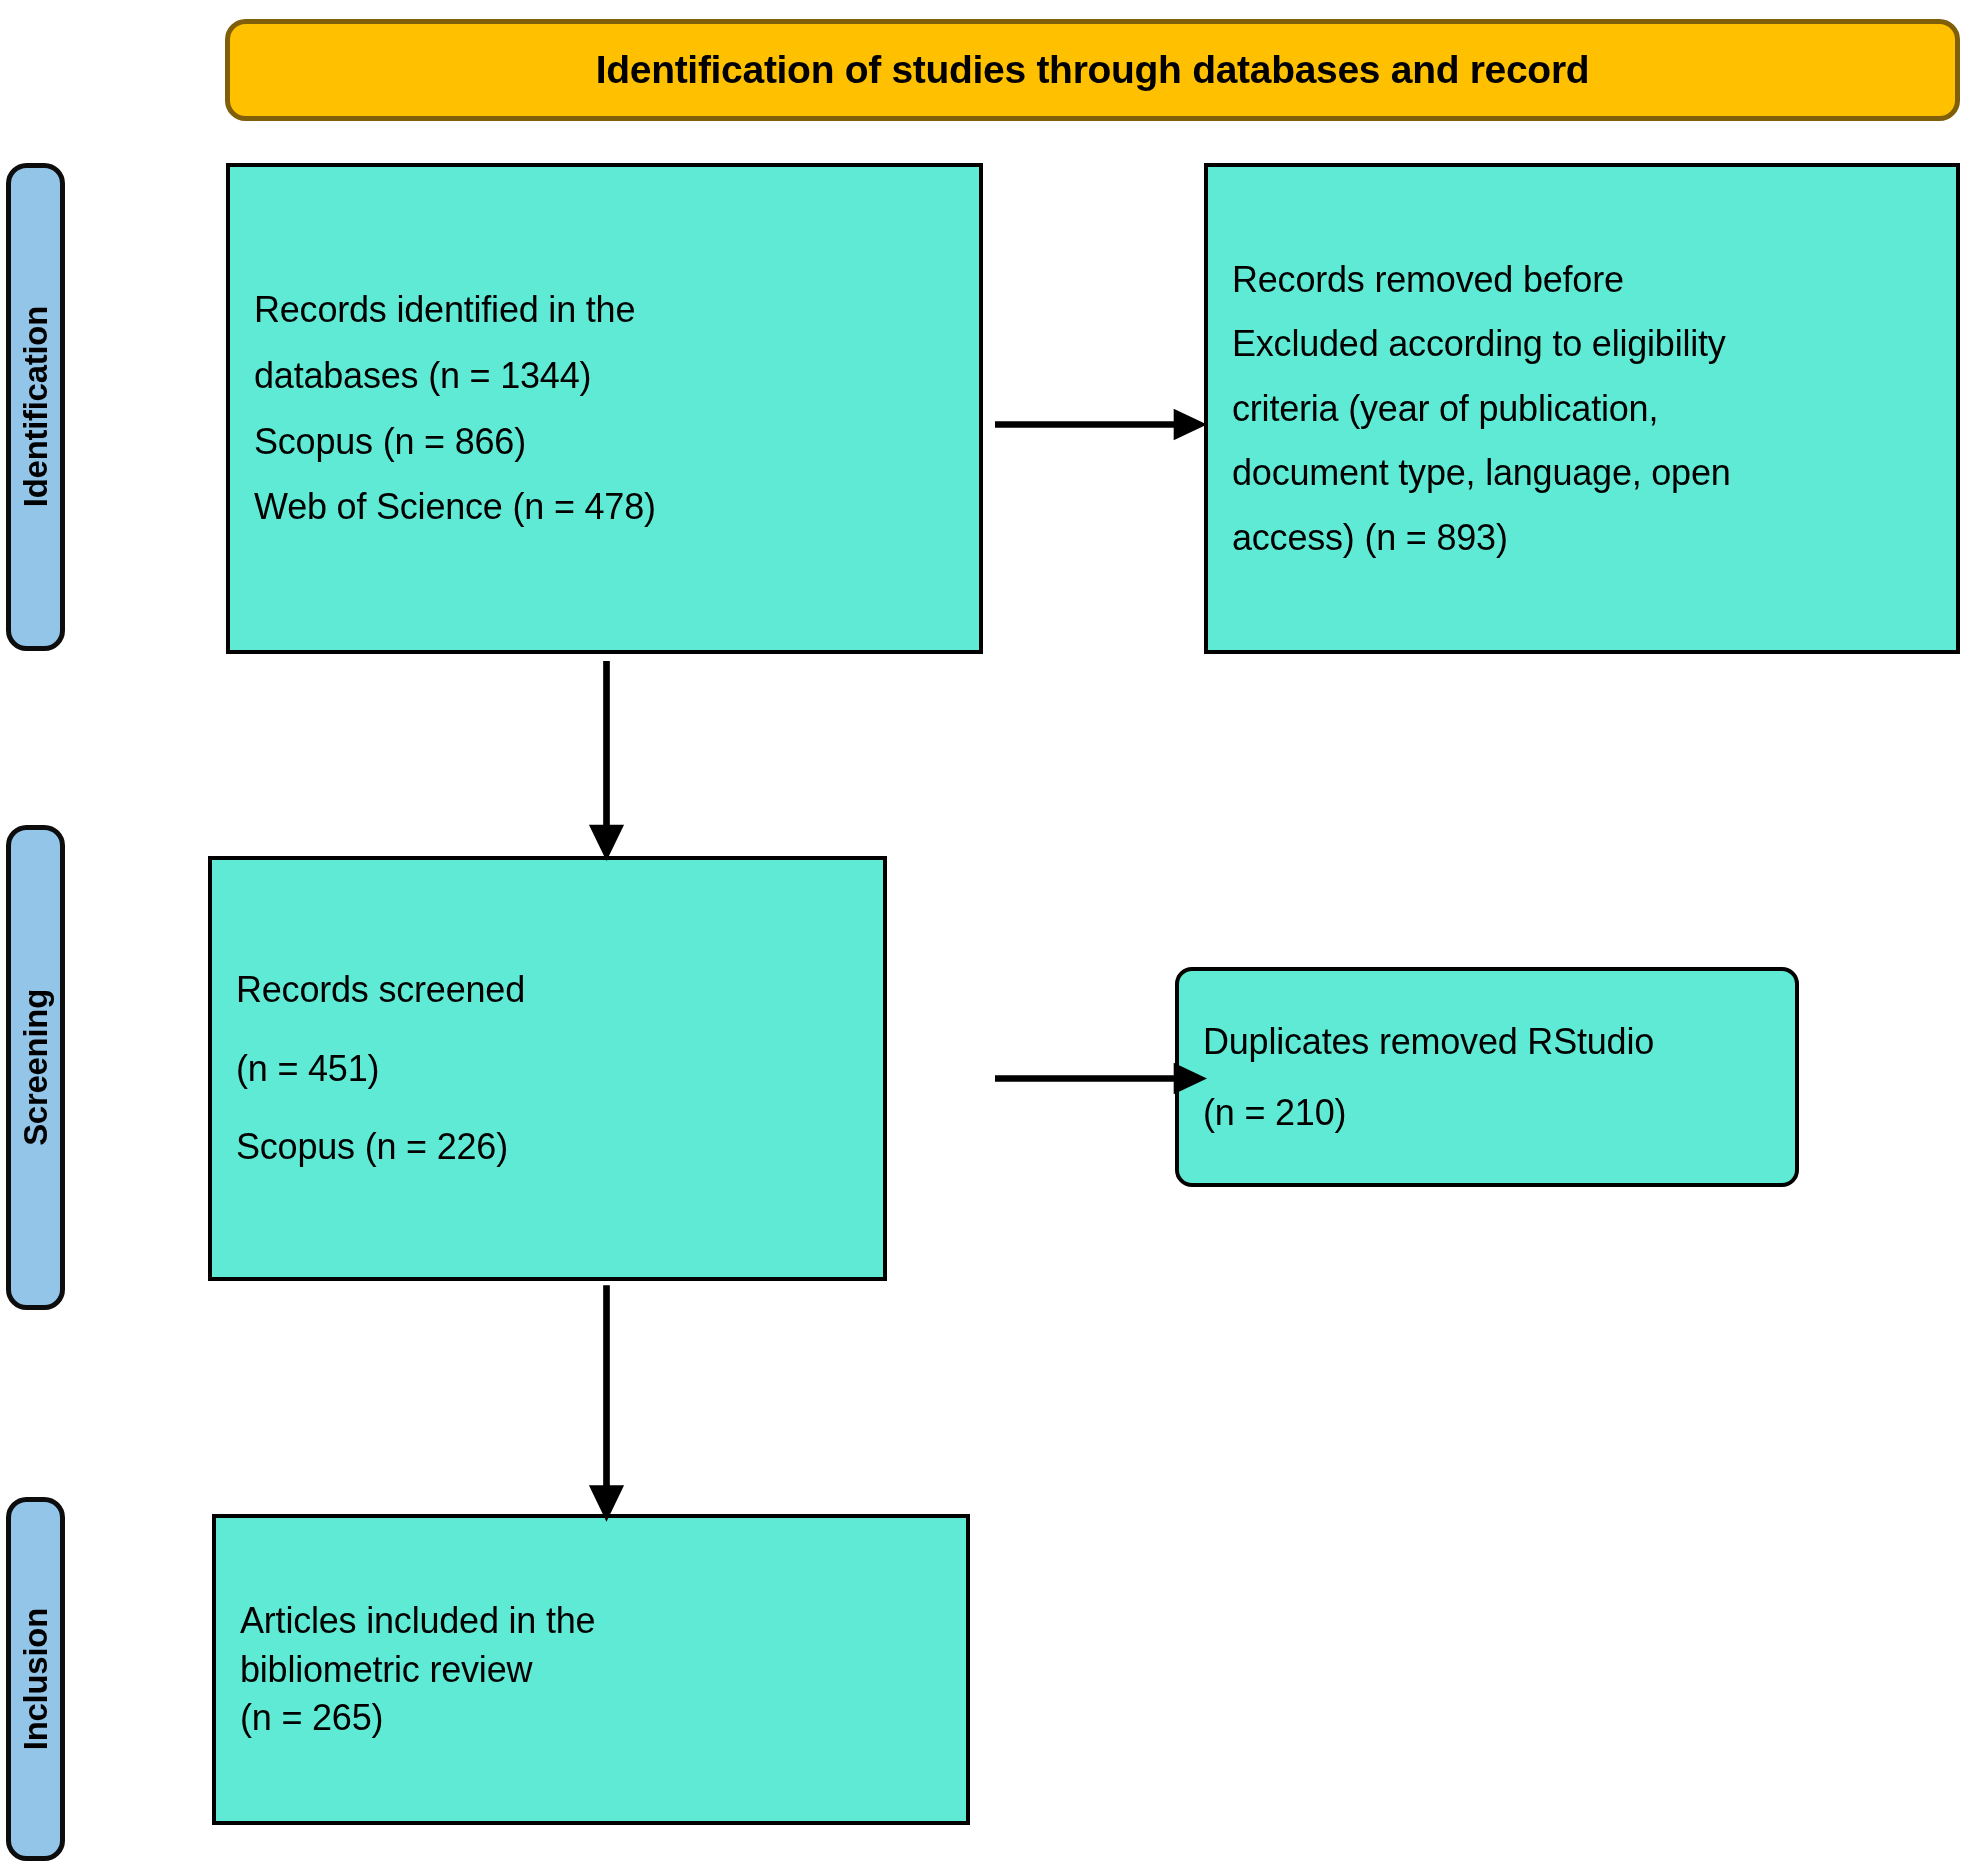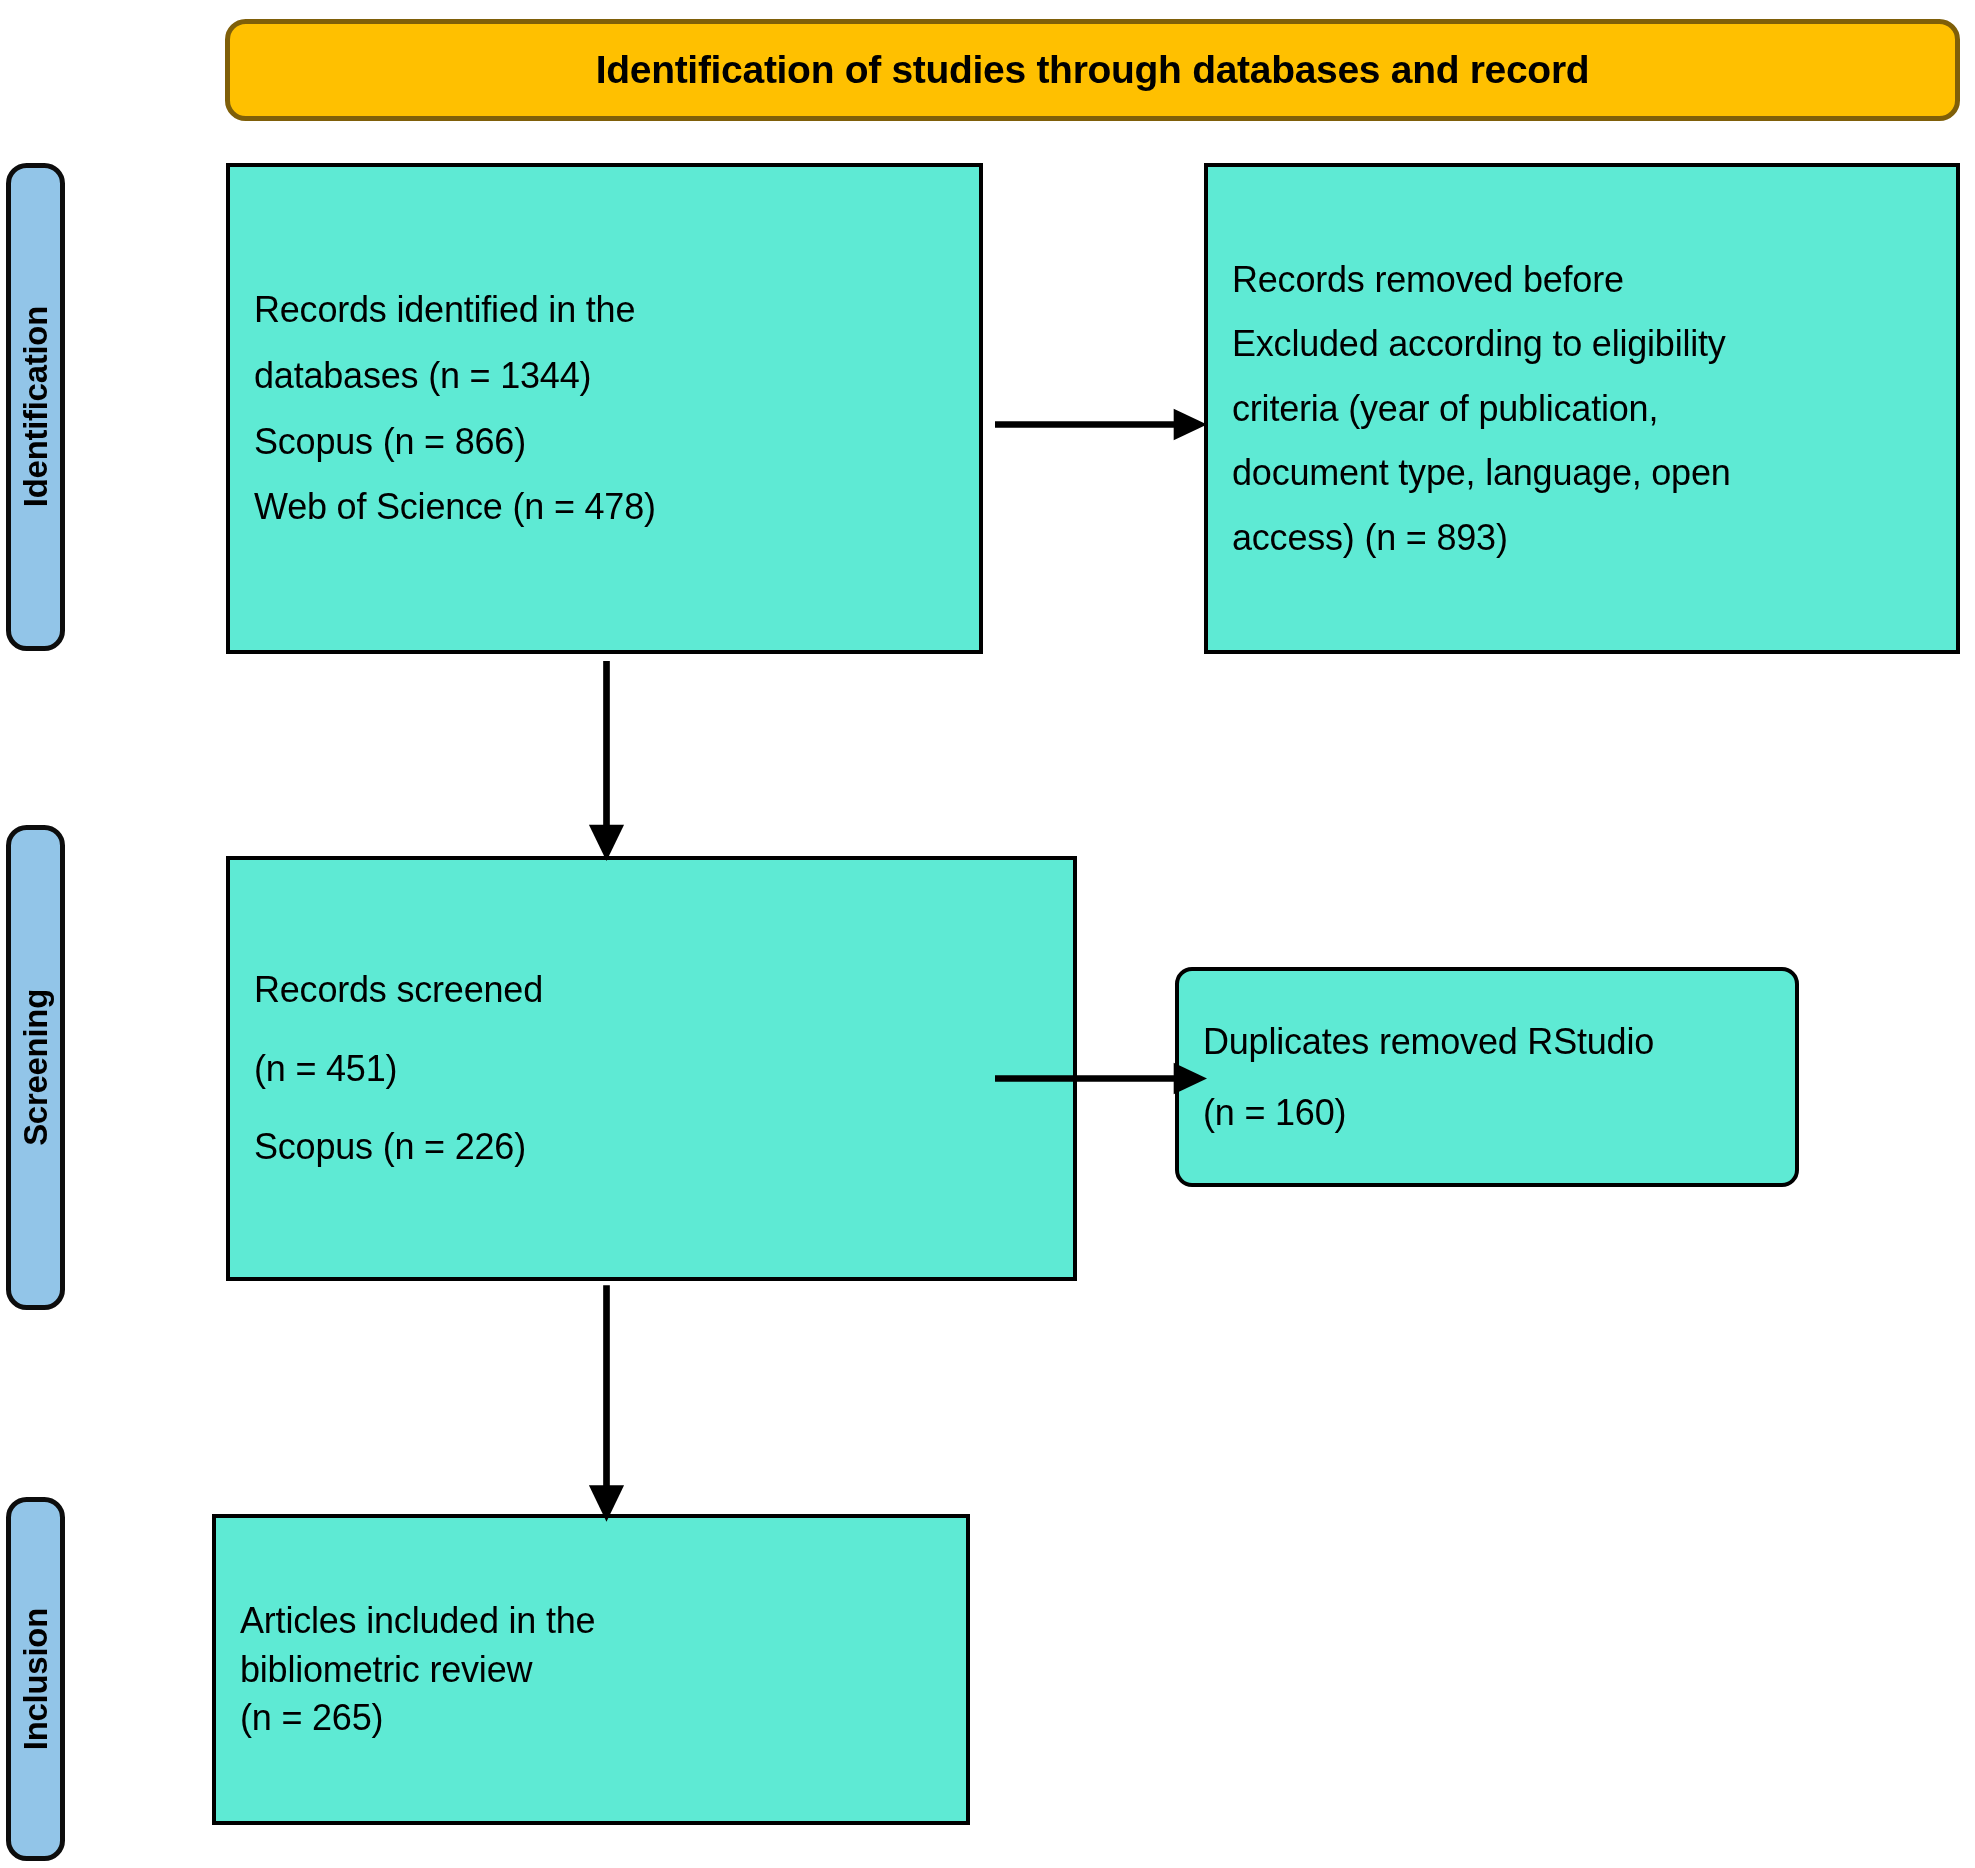--- a/index.html
+++ b/index.html
@@ -94,21 +94,21 @@
     left: 226px;  top: 163px;  width: 757px; height: 491px;
   }
   #box-identified p + p { margin-top: 22px; }
 
   #box-removed {
     left: 1204px; top: 163px;  width: 756px; height: 491px;
   }
   #box-removed p + p { margin-top: 20.6px; }
 
   #box-screened {
-    left: 226px;  top: 856px; width: 851px; height: 425px;
+    left: 208px;  top: 856px; width: 679px; height: 425px;
   }
   #box-screened p + p { margin-top: 35px; }
 
   #box-duplicates {
     left: 1175px; top: 967px; width: 624px; height: 220px; border-radius: 17px;
   }
   #box-duplicates p + p { margin-top: 27px; }
 
   #box-included {
     left: 212px;  top: 1514px; width: 758px; height: 311px;
@@ -159,21 +159,21 @@
   </div>
 
   <div class="flow-box" id="box-screened">
     <p>Records screened</p>
     <p>(n = 451)</p>
     <p>Scopus (n = 226)</p>
   </div>
 
   <div class="flow-box" id="box-duplicates">
     <p>Duplicates removed RStudio</p>
-    <p>(n = 160)</p>
+    <p>(n = 210)</p>
   </div>
 
   <div class="flow-box" id="box-included">
     <p>Articles included in the</p>
     <p>bibliometric review</p>
     <p>(n = 265)</p>
   </div>
 
   <svg class="arrow" id="arrow-identified-to-removed" viewBox="0 0 350 120">
     <line x1="0" y1="60" x2="300" y2="60" stroke="#000000" stroke-width="11"></line>

